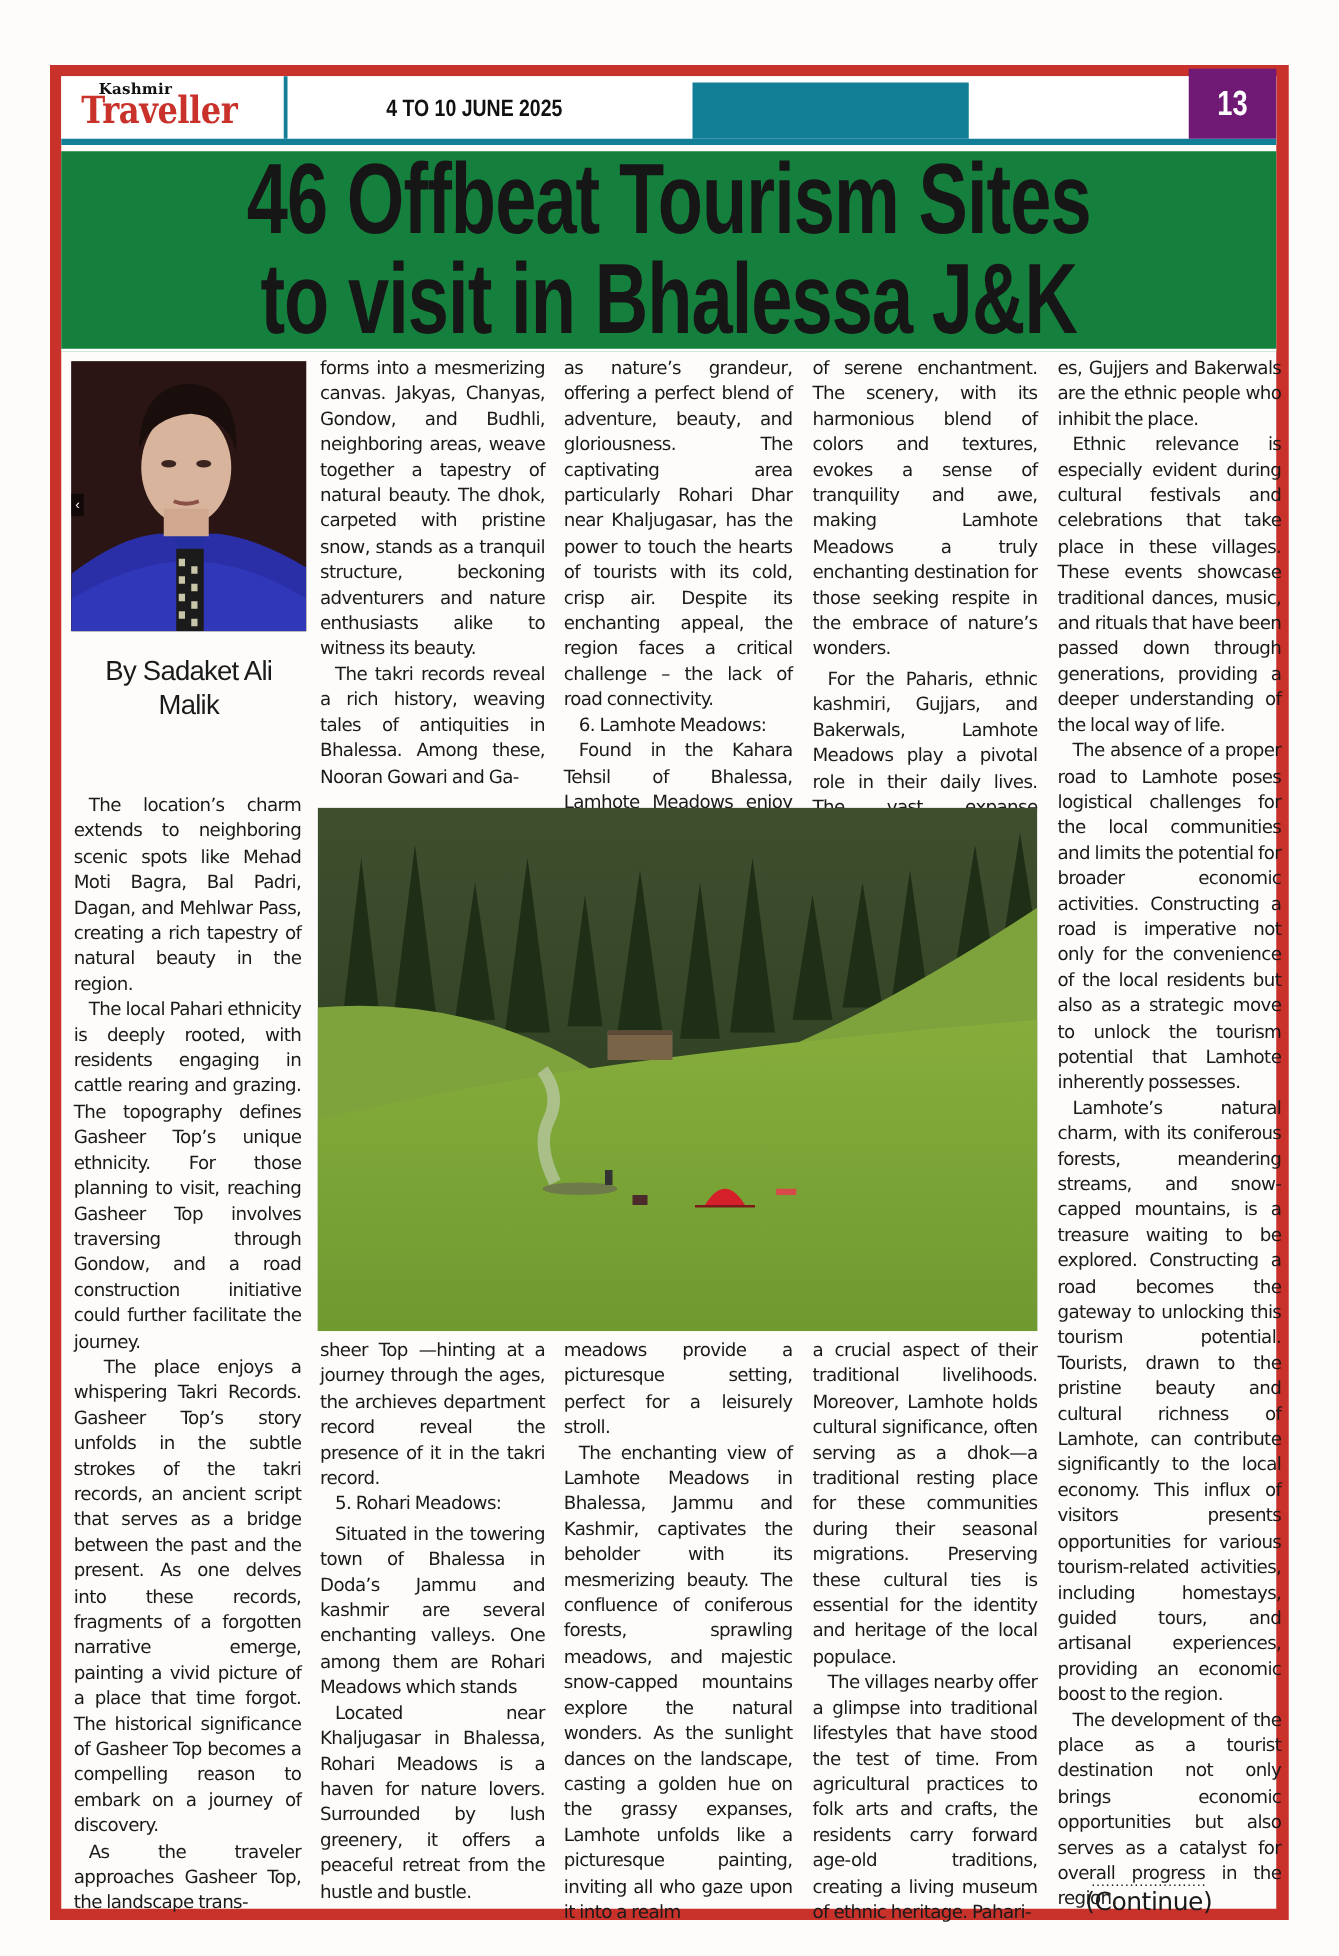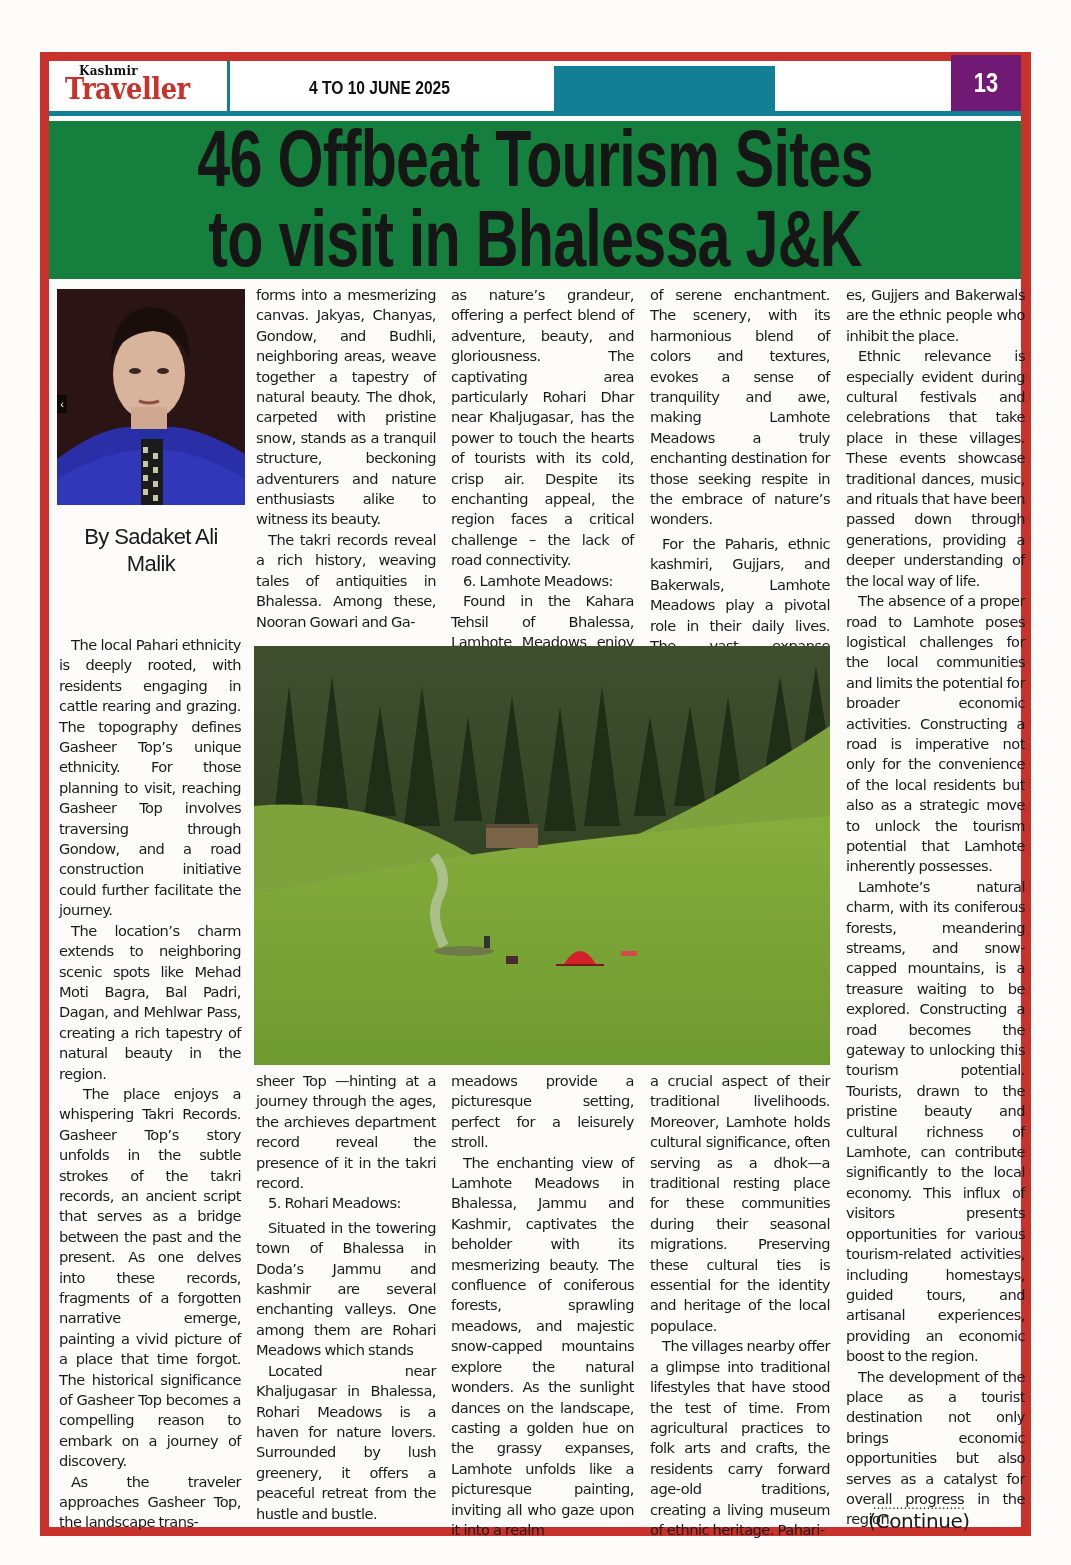--- a/index.html
+++ b/index.html
@@ -85,22 +85,22 @@
     </svg>
   </div>
   <div class="carousel-arrow">‹</div>
 
   <div class="byline">
     <div>By Sadaket Ali</div>
     <div>Malik</div>
   </div>
 
   <div class="col" style="left:10px; top:574px; width:182px;">
+    <p>The location’s charm extends to neighboring scenic spots like Mehad Moti Bagra, Bal Padri, Dagan, and Mehlwar Pass, creating a rich tapestry of natural beauty in the region.</p>
     <p>The local Pahari ethnicity is deeply rooted, with residents engaging in cattle rearing and grazing. The topography defines Gasheer Top’s unique ethnicity. For those planning to visit, reaching Gasheer Top involves traversing through Gondow, and a road construction initiative could further facilitate the journey.</p>
-    <p>The location’s charm extends to neighboring scenic spots like Mehad Moti Bagra, Bal Padri, Dagan, and Mehlwar Pass, creating a rich tapestry of natural beauty in the region.</p>
     <p style="text-indent:24px;">The place enjoys a whispering Takri Records. Gasheer Top’s story unfolds in the subtle strokes of the takri records, an ancient script that serves as a bridge between the past and the present. As one delves into these records, fragments of a forgotten narrative emerge, painting a vivid picture of a place that time forgot. The historical significance of Gasheer Top becomes a compelling reason to embark on a journey of discovery.</p>
     <p>As the traveler approaches Gasheer Top, the landscape trans-</p>
   </div>
 
   <div class="col" style="left:207px; top:224px; width:180px;">
     <p class="noindent">forms into a mesmerizing canvas. Jakyas, Chanyas, Gondow, and Budhli, neighboring areas, weave together a tapestry of natural beauty. The dhok, carpeted with pristine snow, stands as a tranquil structure, beckoning adventurers and nature enthusiasts alike to witness its beauty.</p>
     <p>The takri records reveal a rich history, weaving tales of antiquities in Bhalessa. Among these, Nooran Gowari and Ga-</p>
   </div>
 
   <div class="col" style="left:402px; top:224px; width:183px;">

